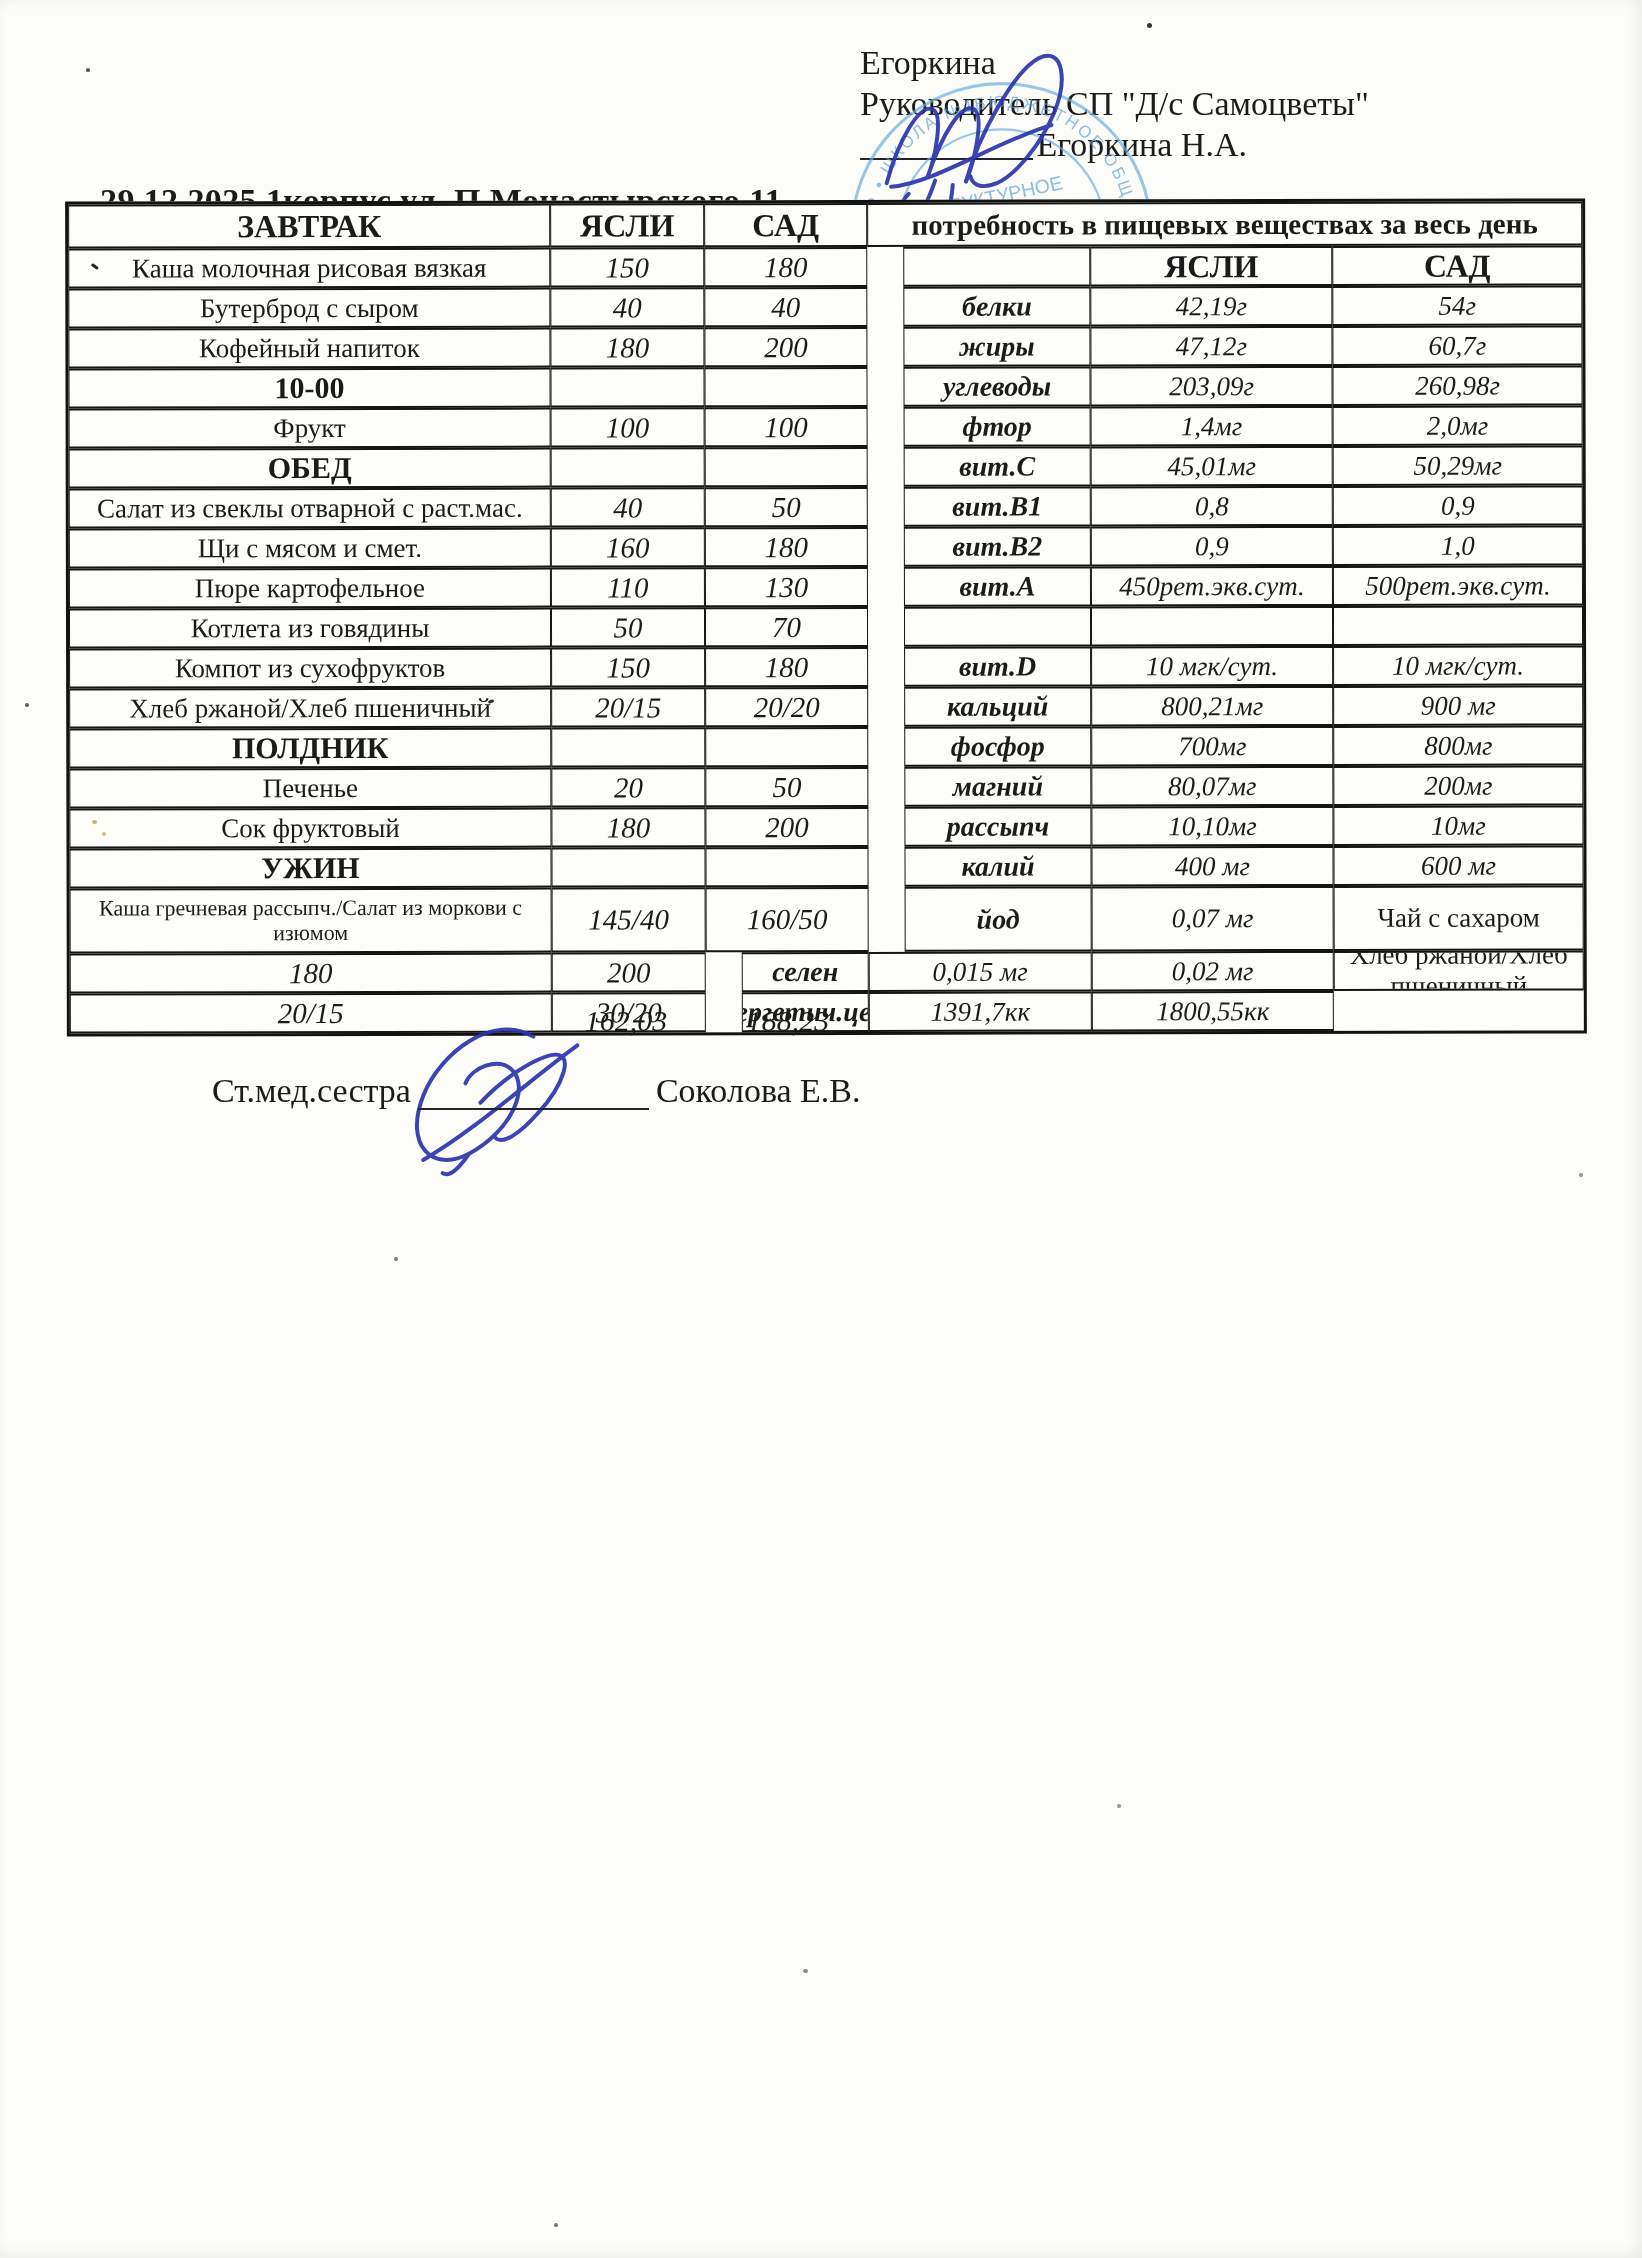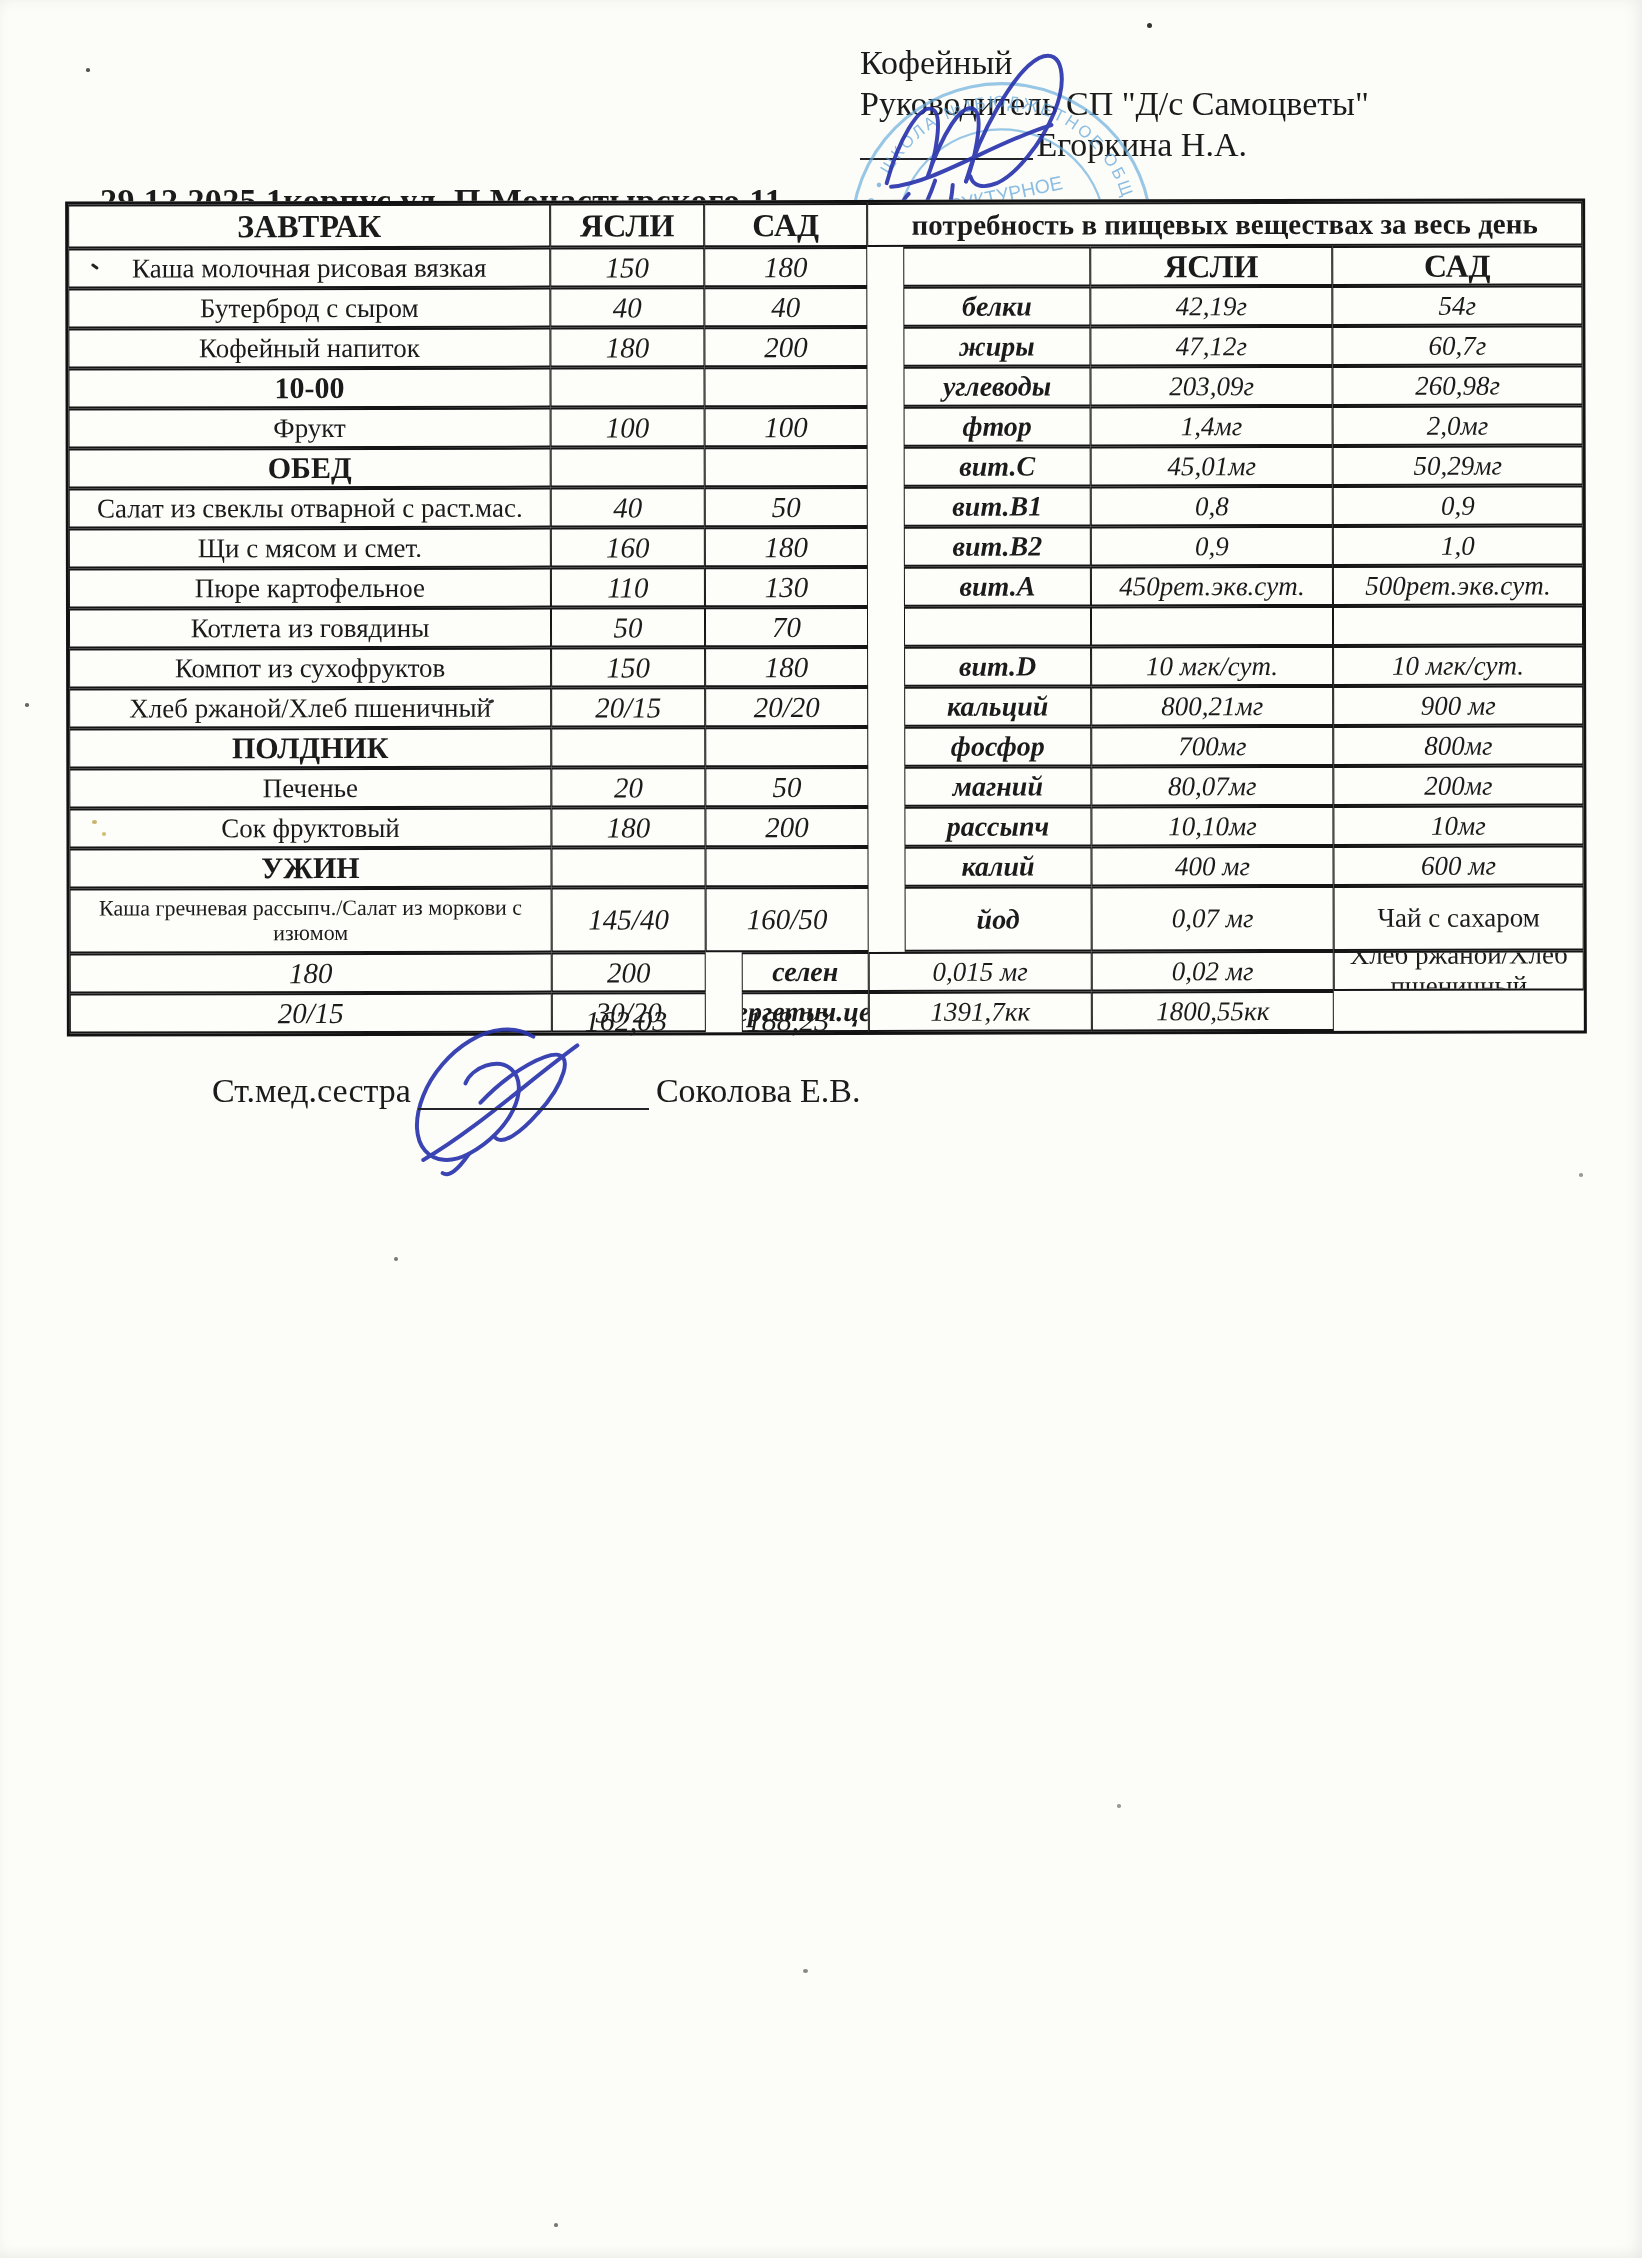--- a/index.html
+++ b/index.html
@@ -43,21 +43,21 @@
   .sig-nurse{left:388px;top:997px;}
   
   .speck{position:absolute;border-radius:50%;}
 </style>
 </head>
 <body>
 
 <div class="page">
 
   <div class="approval">
-    <div>Кофейный</div>
+    <div>Егоркина</div>
     <div>Руководитель СП "Д/с Самоцветы"</div>
     <div class="row3">
       <span class="uline"></span>
       <span>Егоркина Н.А.</span>
     </div>
   </div>
 
   <svg class="stamp" width="335" height="335" viewBox="0 0 380 380">
     <g transform="rotate(-12 190 190)" stroke="#6aaede" fill="none" opacity="0.8">
       <circle cx="190" cy="190" r="170" stroke-width="3.5"></circle>

